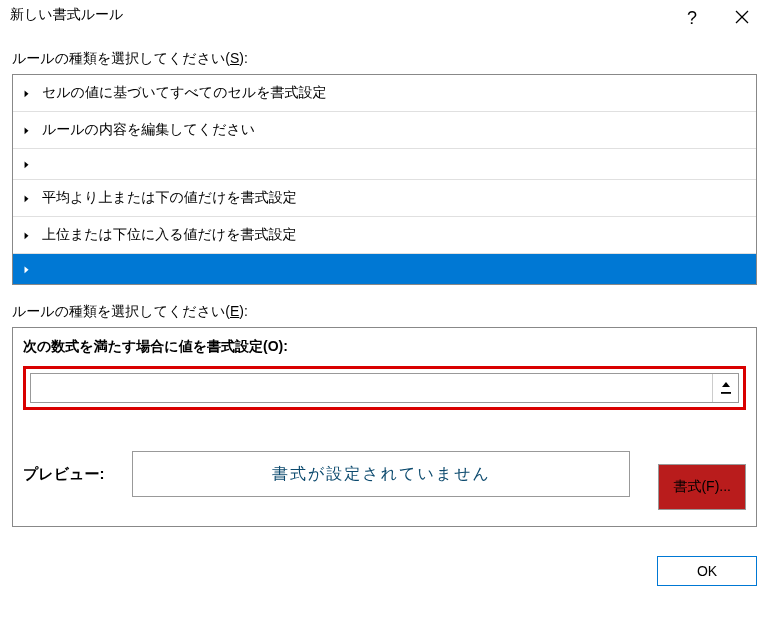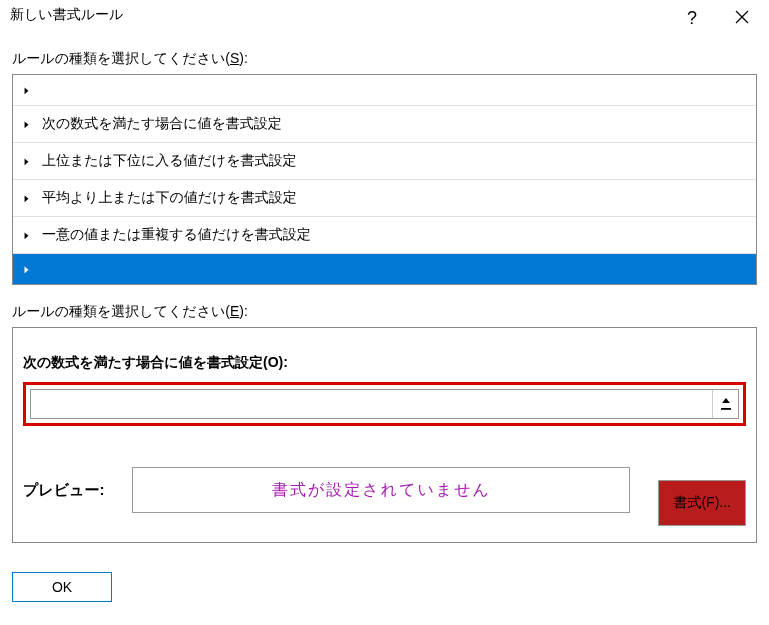--- a/index.html
+++ b/index.html
@@ -79,21 +79,20 @@
       display: inline-block;
     }
     .edit-box-container {
       border: 1px solid #888;
       padding: 10px 10px 16px 10px;
     }
     .edit-box-title {
       font-size: 14px;
       font-weight: bold;
       margin-bottom: 10px;
-      margin-top: 16px;
     }
     .formula-row {
       border: 3px solid #d90000;
       padding: 4px;
       margin-bottom: 28px;
     }
     .formula-input-wrapper {
       display: flex;
       align-items: stretch;
       border: 1px solid #999;
@@ -130,40 +129,39 @@
       font-weight: bold;
       min-width: 78px;
     }
     .preview-box {
       flex: 1;
       border: 1px solid #999;
       height: 46px;
       display: flex;
       align-items: center;
       justify-content: center;
-      color: #a21caf;
+      color: #0c4a6e;
       font-size: 16px;
       letter-spacing: 2px;
     }
     .format-btn {
       border: 1px solid #999;
       background: #b91c1c;
       height: 46px;
       padding: 0 14px;
       cursor: pointer;
       font-size: 14px;
       font-family: inherit;
       margin-top: 26px;
     }
     .footer {
       display: flex;
       justify-content: flex-end;
       gap: 10px;
       padding: 14px 12px;
-      flex-direction: column;
     }
     .footer button {
       border: 1px solid #999;
       background: #fff;
       padding: 6px 0;
       width: 100px;
       cursor: pointer;
       font-size: 14px;
       font-family: inherit;
     }
@@ -189,36 +187,36 @@
 
 <div class="content">
 
   <div class="section-label">
     <span>ルールの種類を選択してください(</span><span class="underline">S</span><span>):</span>
   </div>
 
   <div class="rule-type-list">
     <div class="rule-type-item">
       <span class="marker">►</span>
-    </div>
-    <div class="rule-type-item">
-      <span class="marker">►</span>
-      <span>次の数式を満たす場合に値を書式設定</span>
+      <span>セルの値に基づいてすべてのセルを書式設定</span>
+    </div>
+    <div class="rule-type-item">
+      <span class="marker">►</span>
+      <span>ルールの内容を編集してください</span>
+    </div>
+    <div class="rule-type-item">
+      <span class="marker">►</span>
+    </div>
+    <div class="rule-type-item">
+      <span class="marker">►</span>
+      <span>平均より上または下の値だけを書式設定</span>
     </div>
     <div class="rule-type-item">
       <span class="marker">►</span>
       <span>上位または下位に入る値だけを書式設定</span>
-    </div>
-    <div class="rule-type-item">
-      <span class="marker">►</span>
-      <span>平均より上または下の値だけを書式設定</span>
-    </div>
-    <div class="rule-type-item">
-      <span class="marker">►</span>
-      <span>一意の値または重複する値だけを書式設定</span>
     </div>
     <div class="rule-type-item selected">
       <span class="marker">►</span>
     </div>
   </div>
 
   <div class="section-label">
     <span>ルールの種類を選択してください(</span><span class="underline">E</span><span>):</span>
   </div>
 

